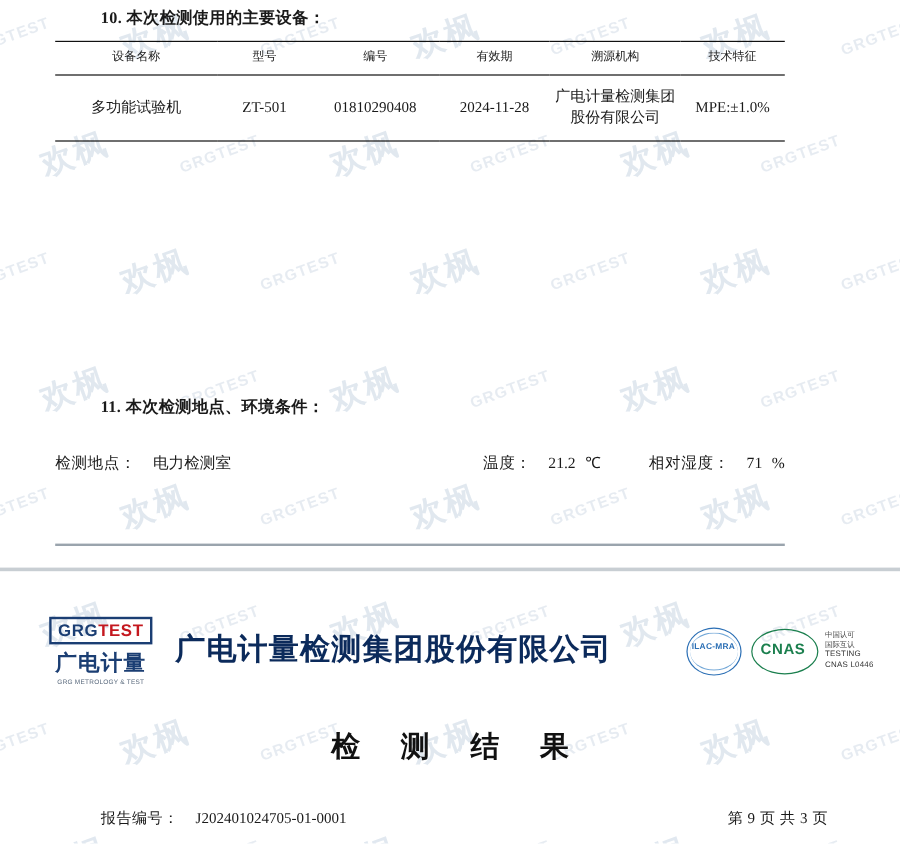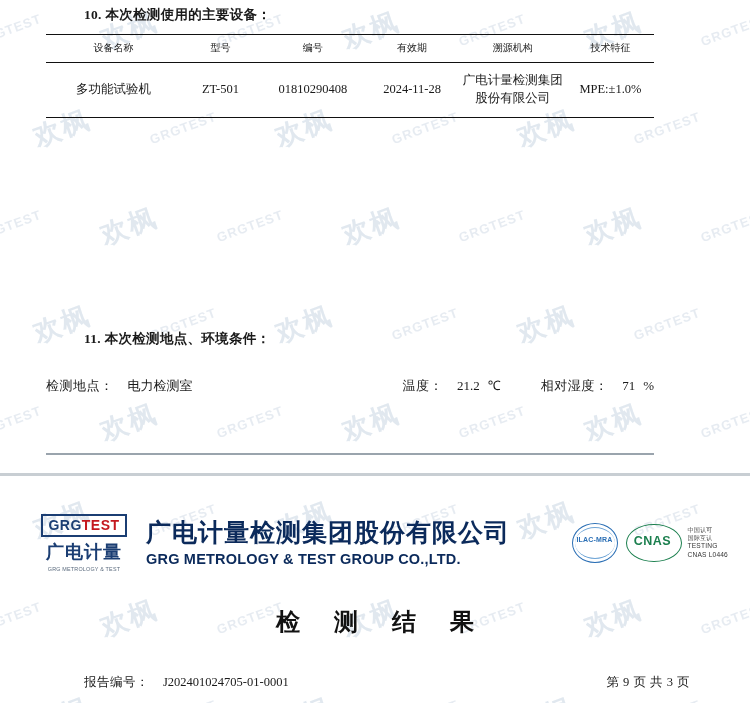--- a/index.html
+++ b/index.html
@@ -387,21 +387,20 @@
 
   <div class="next-page">
     <div class="hdr">
       <div class="logo-box">
         <div class="logo-grg"><span>GRG</span><span class="g-red">TEST</span></div>
         <div class="logo-cn">广电计量</div>
         <div class="logo-tag">GRG METROLOGY &amp; TEST</div>
       </div>
       <div class="titles">
         <div class="title-cn">广电计量检测集团股份有限公司</div>
-        <div class="title-en">GRG METROLOGY &amp; TEST GROUP CO.,LTD.</div>
       </div>
       <div class="marks">
         <div class="ilac">
           <div class="oval"></div>
           <div class="lines"></div>
           <div class="txt">ILAC-MRA</div>
         </div>
         <div class="cnas">
           <div class="ring"></div>
           <div class="txt">CNAS</div>

